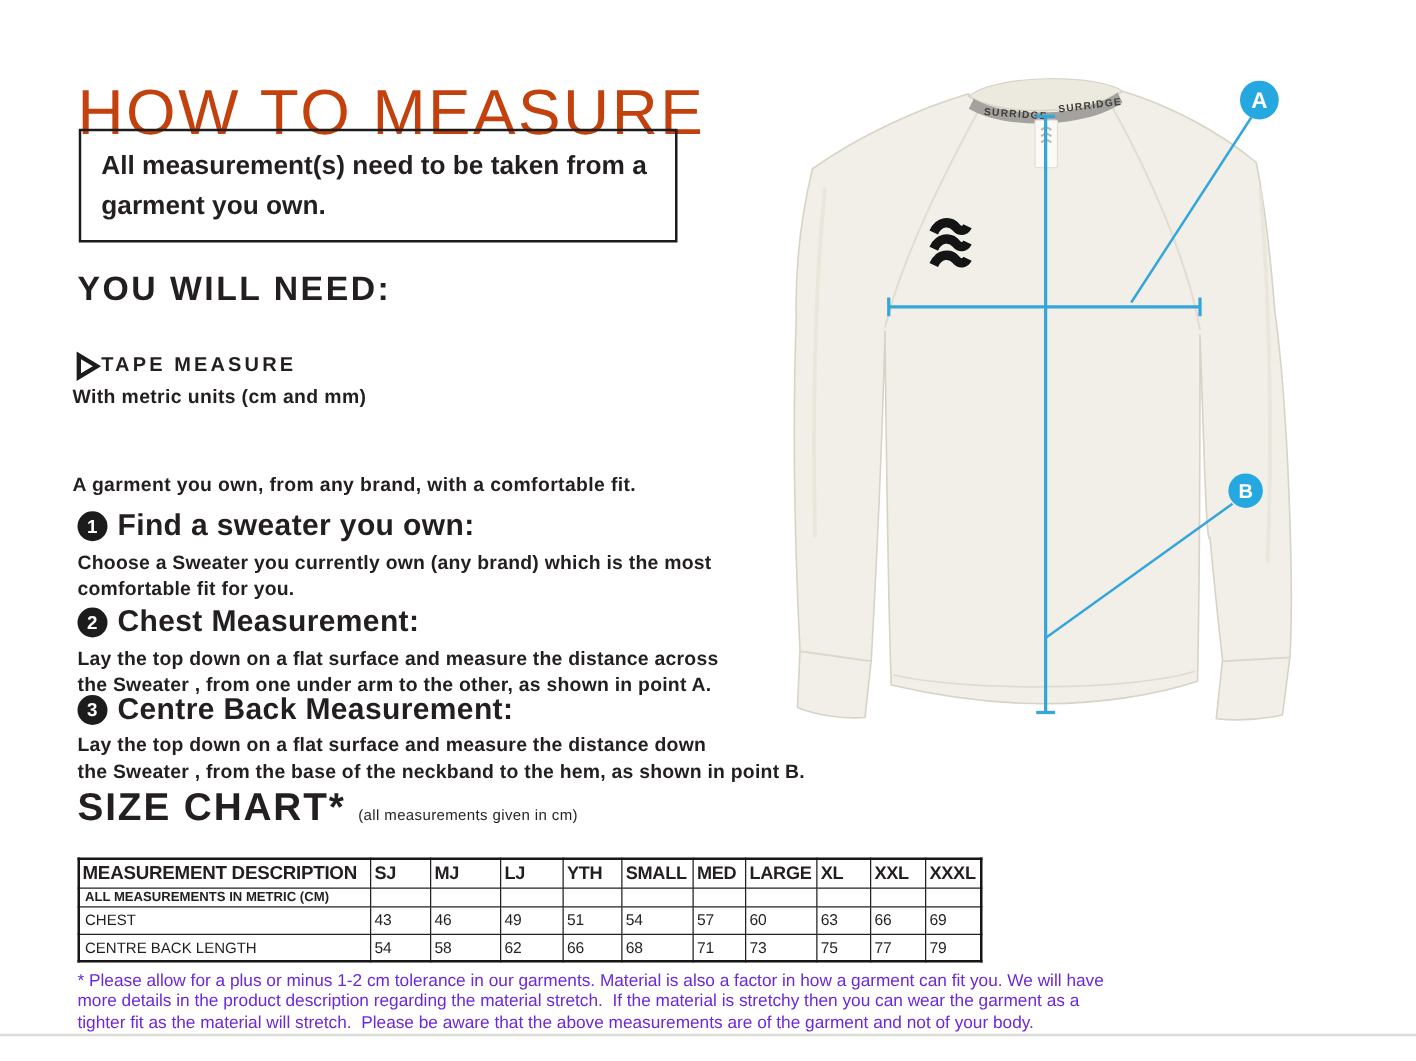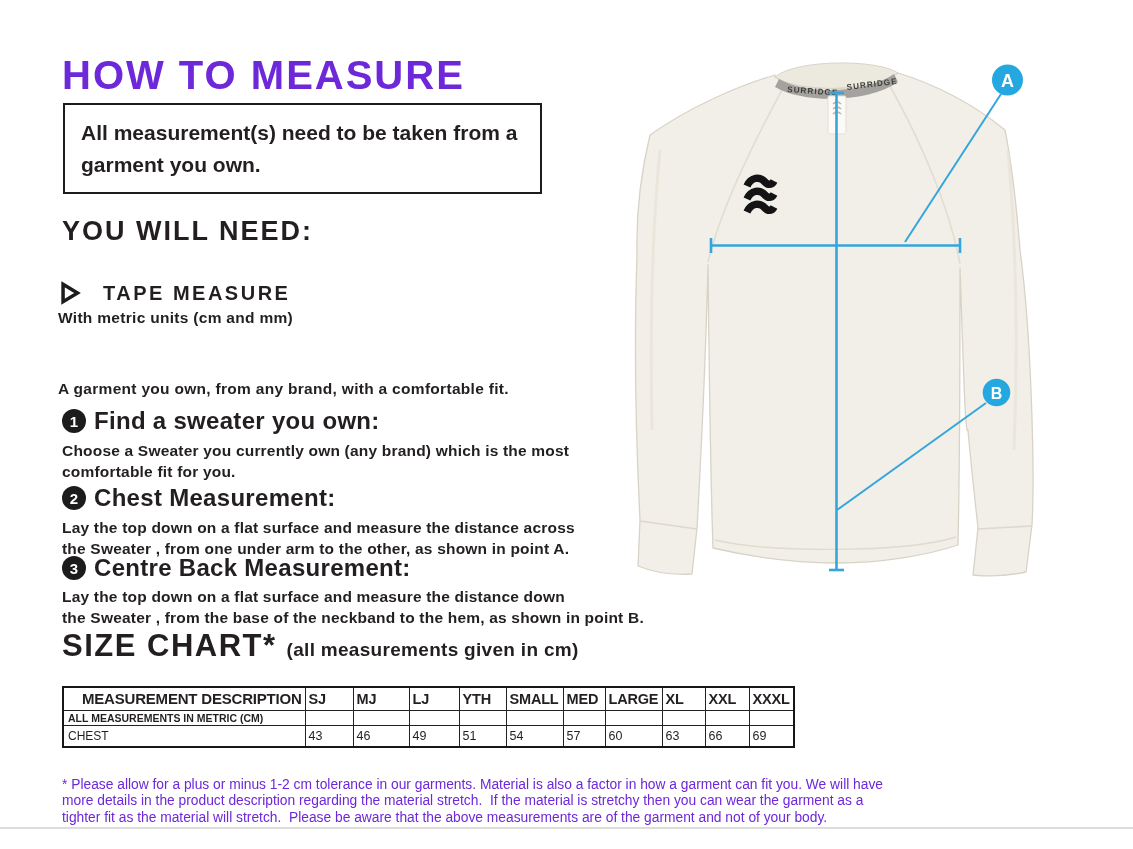--- a/index.html
+++ b/index.html
@@ -2,41 +2,41 @@
 <html style="--accent-blue: #35a6dc; --marker-blue: #25a8e0; --garment: #f2efe8; --garment-edge: #d8d3c6; --neckband-gray: #a3a29e; --ink: #231f20;"><head>
 <meta charset="utf-8">
 <style>
   html,body{margin:0;padding:0;background:#fff;}
   #canvas{
     position:relative;width:1133px;height:849px;background:#ffffff;
     font-family:"Liberation Sans","DejaVu Sans",sans-serif;color:#231f20;overflow:hidden;
   }
   .abs{position:absolute;}
   
-  .main-title{left:62px;top:26px;font-size:40px;font-weight:bold;letter-spacing:2px;color:#6d28d9;white-space:nowrap;}
+  .main-title{left:62px;top:26px;font-size:51px;font-weight:normal;letter-spacing:2px;color:#c2410c;white-space:nowrap;}
   .notice-box{left:63px;top:103px;width:444px;border:2.5px solid #1c1c1c;padding:12px 15px 12px 16px;}
   .notice-box p{margin:0;font-size:21px;font-weight:bold;line-height:1.5;white-space:pre-wrap;}
   .need-heading{left:62px;top:216px;font-size:27px;font-weight:bold;letter-spacing:2px;white-space:nowrap;}
   
-  .need-item-title{display:flex;align-items:center;gap:22px;font-size:20px;font-weight:bold;letter-spacing:2.5px;white-space:nowrap;}
+  .need-item-title{display:flex;align-items:center;gap:0;font-size:16px;font-weight:bold;letter-spacing:2.5px;white-space:nowrap;}
   .tri-icon{width:21px;height:24px;flex:0 0 auto;}
   .need-sub{font-size:15.5px;font-weight:bold;letter-spacing:.3px;white-space:pre-wrap;}
   
   .step-title{display:flex;align-items:center;gap:8px;font-size:24px;font-weight:bold;letter-spacing:.3px;white-space:nowrap;}
   .step-badge{width:24px;height:24px;border-radius:50%;background:#1c1c1c;color:#fff;display:flex;align-items:center;justify-content:center;font-size:15px;font-weight:bold;flex:0 0 auto;}
   .step-desc{font-size:15.5px;font-weight:bold;letter-spacing:.2px;line-height:1.38;white-space:pre-wrap;}
   
   .chart-heading{left:62px;top:628px;display:flex;align-items:baseline;gap:10px;white-space:nowrap;}
   .chart-heading .big{font-size:31px;font-weight:bold;letter-spacing:1.5px;}
-  .chart-heading .small{font-size:19px;font-weight:bold;letter-spacing:.3px;}
+  .chart-heading .small{font-size:12px;font-weight:normal;letter-spacing:.3px;}
   table.size-table{left:62px;top:686px;border-collapse:collapse;table-layout:fixed;background:#fff;border:2px solid #161616;}
   table.size-table td,table.size-table th{border:1.4px solid #222;padding:0 3px;text-align:left;overflow:hidden;white-space:nowrap;}
   tr.hdr{height:23px;}
   tr.hdr th{font-size:14.5px;font-weight:bold;letter-spacing:-0.2px;}
-  tr.hdr th.first{text-align:left;padding-left:18px;font-size:15px;}
+  tr.hdr th.first{text-align:left;padding-left:2px;font-size:15px;}
   tr.metric{height:15px;}
   tr.metric td.first{text-align:left;padding-left:4px;font-size:10.5px;font-weight:bold;}
   tr.data{height:22px;margin-left:21px;}
   tr.data td{font-size:12.5px;font-weight:normal;}
   tr.data td.first{text-align:left;padding-left:4px;font-size:12px;}
   
   .footnote{left:62px;top:777px;width:1060px;font-size:13.8px;line-height:16.4px;color:#6d28d9;letter-spacing:0px;white-space:pre-wrap;}
   .bottom-rule{left:0;top:827px;width:1133px;height:2px;background:#dcdcda;}
   
   .figure{left:615px;top:36px;width:518px;height:584px;}
@@ -137,20 +137,33 @@
     <td>46</td>
     <td>49</td>
     <td>51</td>
     <td>54</td>
     <td>57</td>
     <td>60</td>
     <td>63</td>
     <td>66</td>
     <td>69</td>
   </tr>
+  <tr class="data">
+    <td class="first">CENTRE BACK LENGTH</td>
+    <td>54</td>
+    <td>58</td>
+    <td>62</td>
+    <td>66</td>
+    <td>68</td>
+    <td>71</td>
+    <td>73</td>
+    <td>75</td>
+    <td>77</td>
+    <td>79</td>
+  </tr>
 </tbody>
     </table>
 
 <div class="abs footnote">* Please allow for a plus or minus 1-2 cm tolerance in our garments. Material is also a factor in how a garment can fit you. We will have
 more details in the product description regarding the material stretch.  If the material is stretchy then you can wear the garment as a
 tighter fit as the material will stretch.  Please be aware that the above measurements are of the garment and not of your body.</div>
 <div class="abs bottom-rule"></div>
 
 <svg class="abs figure" viewBox="615 36 518 584" aria-hidden="false">
 

